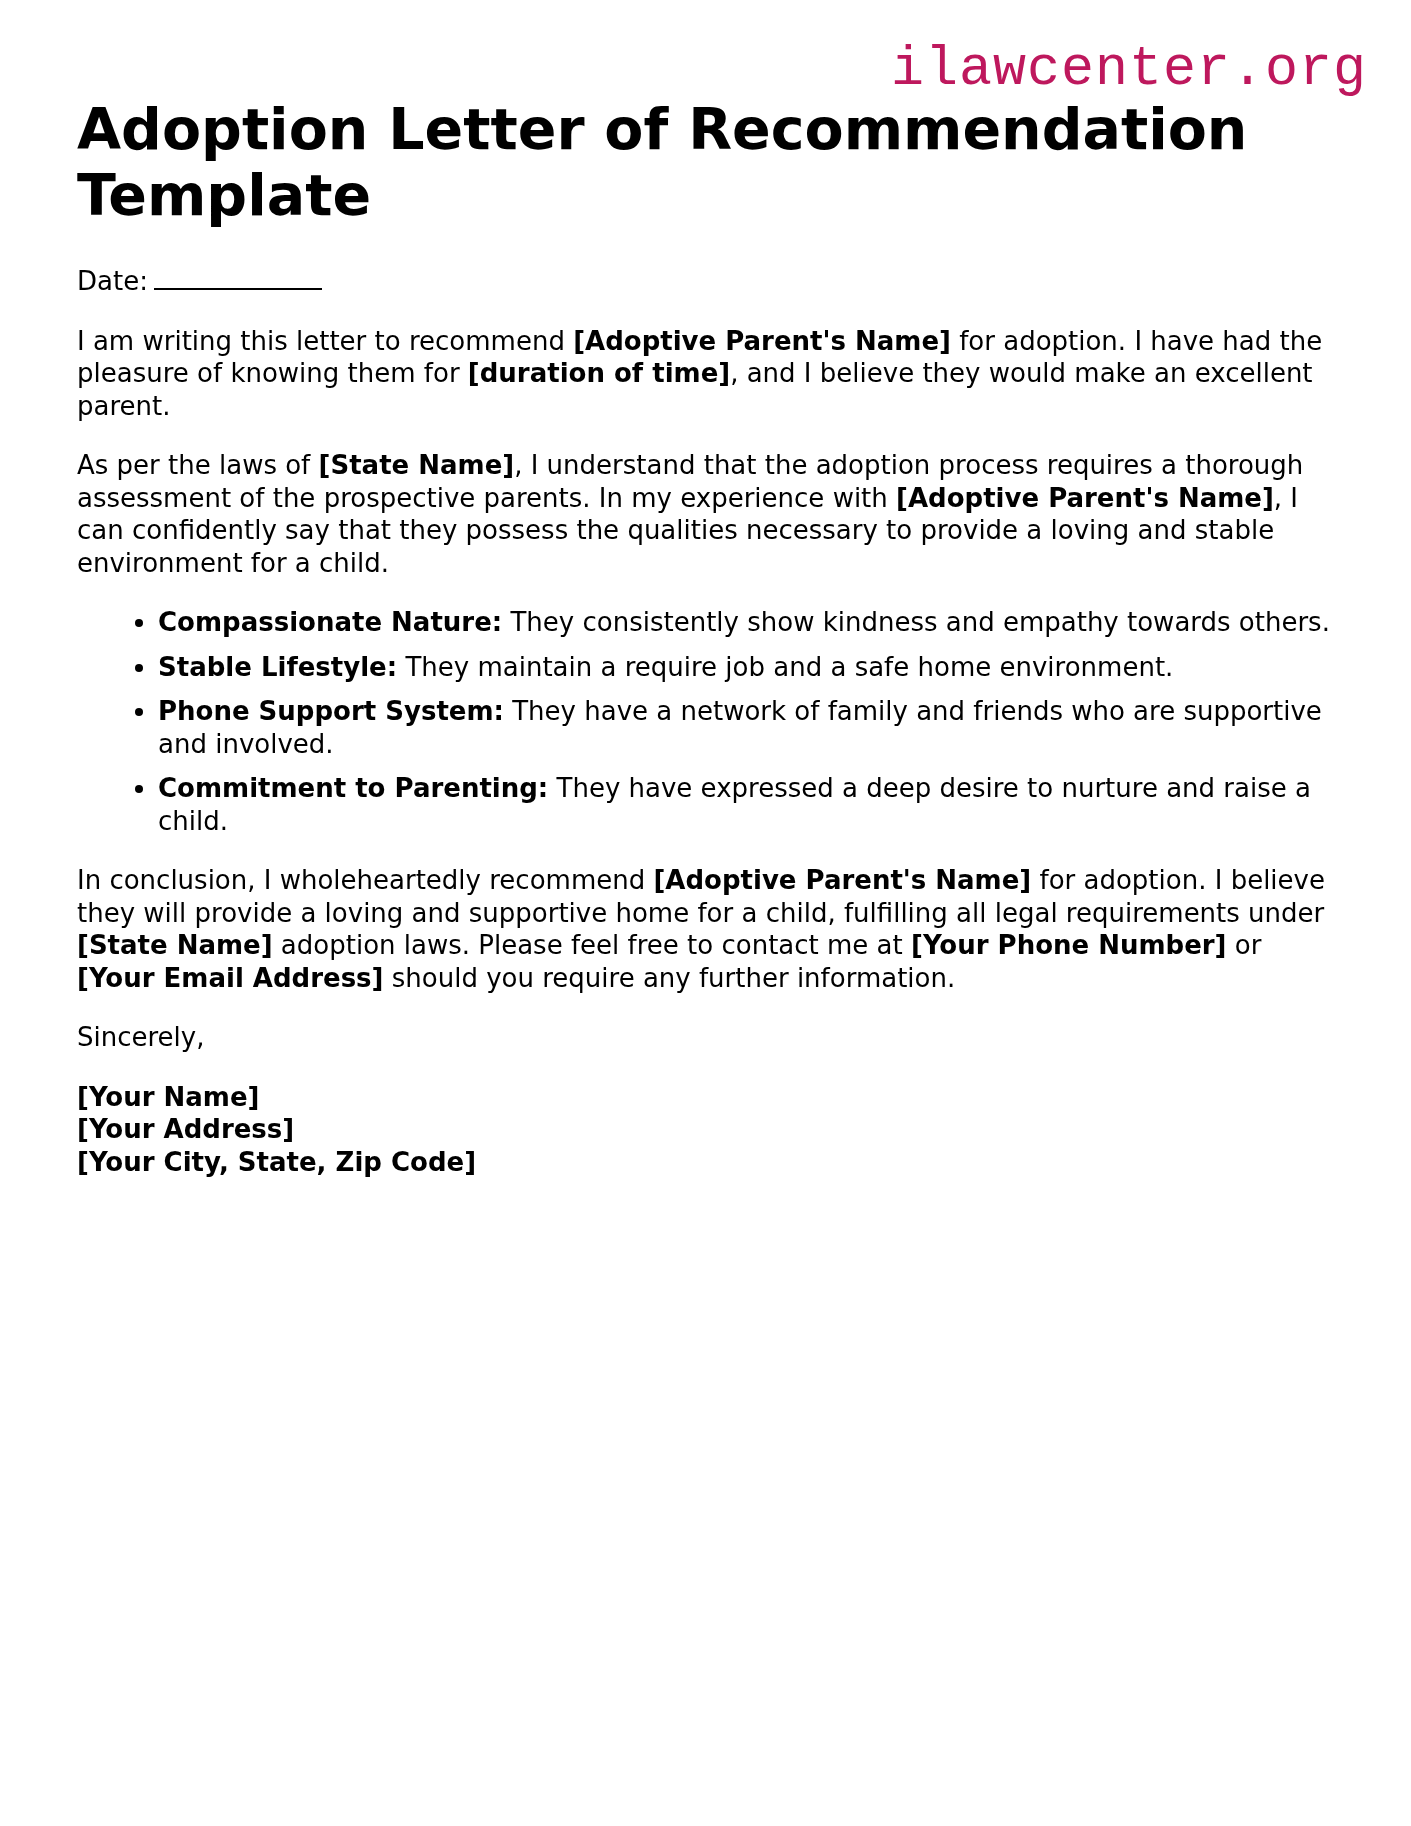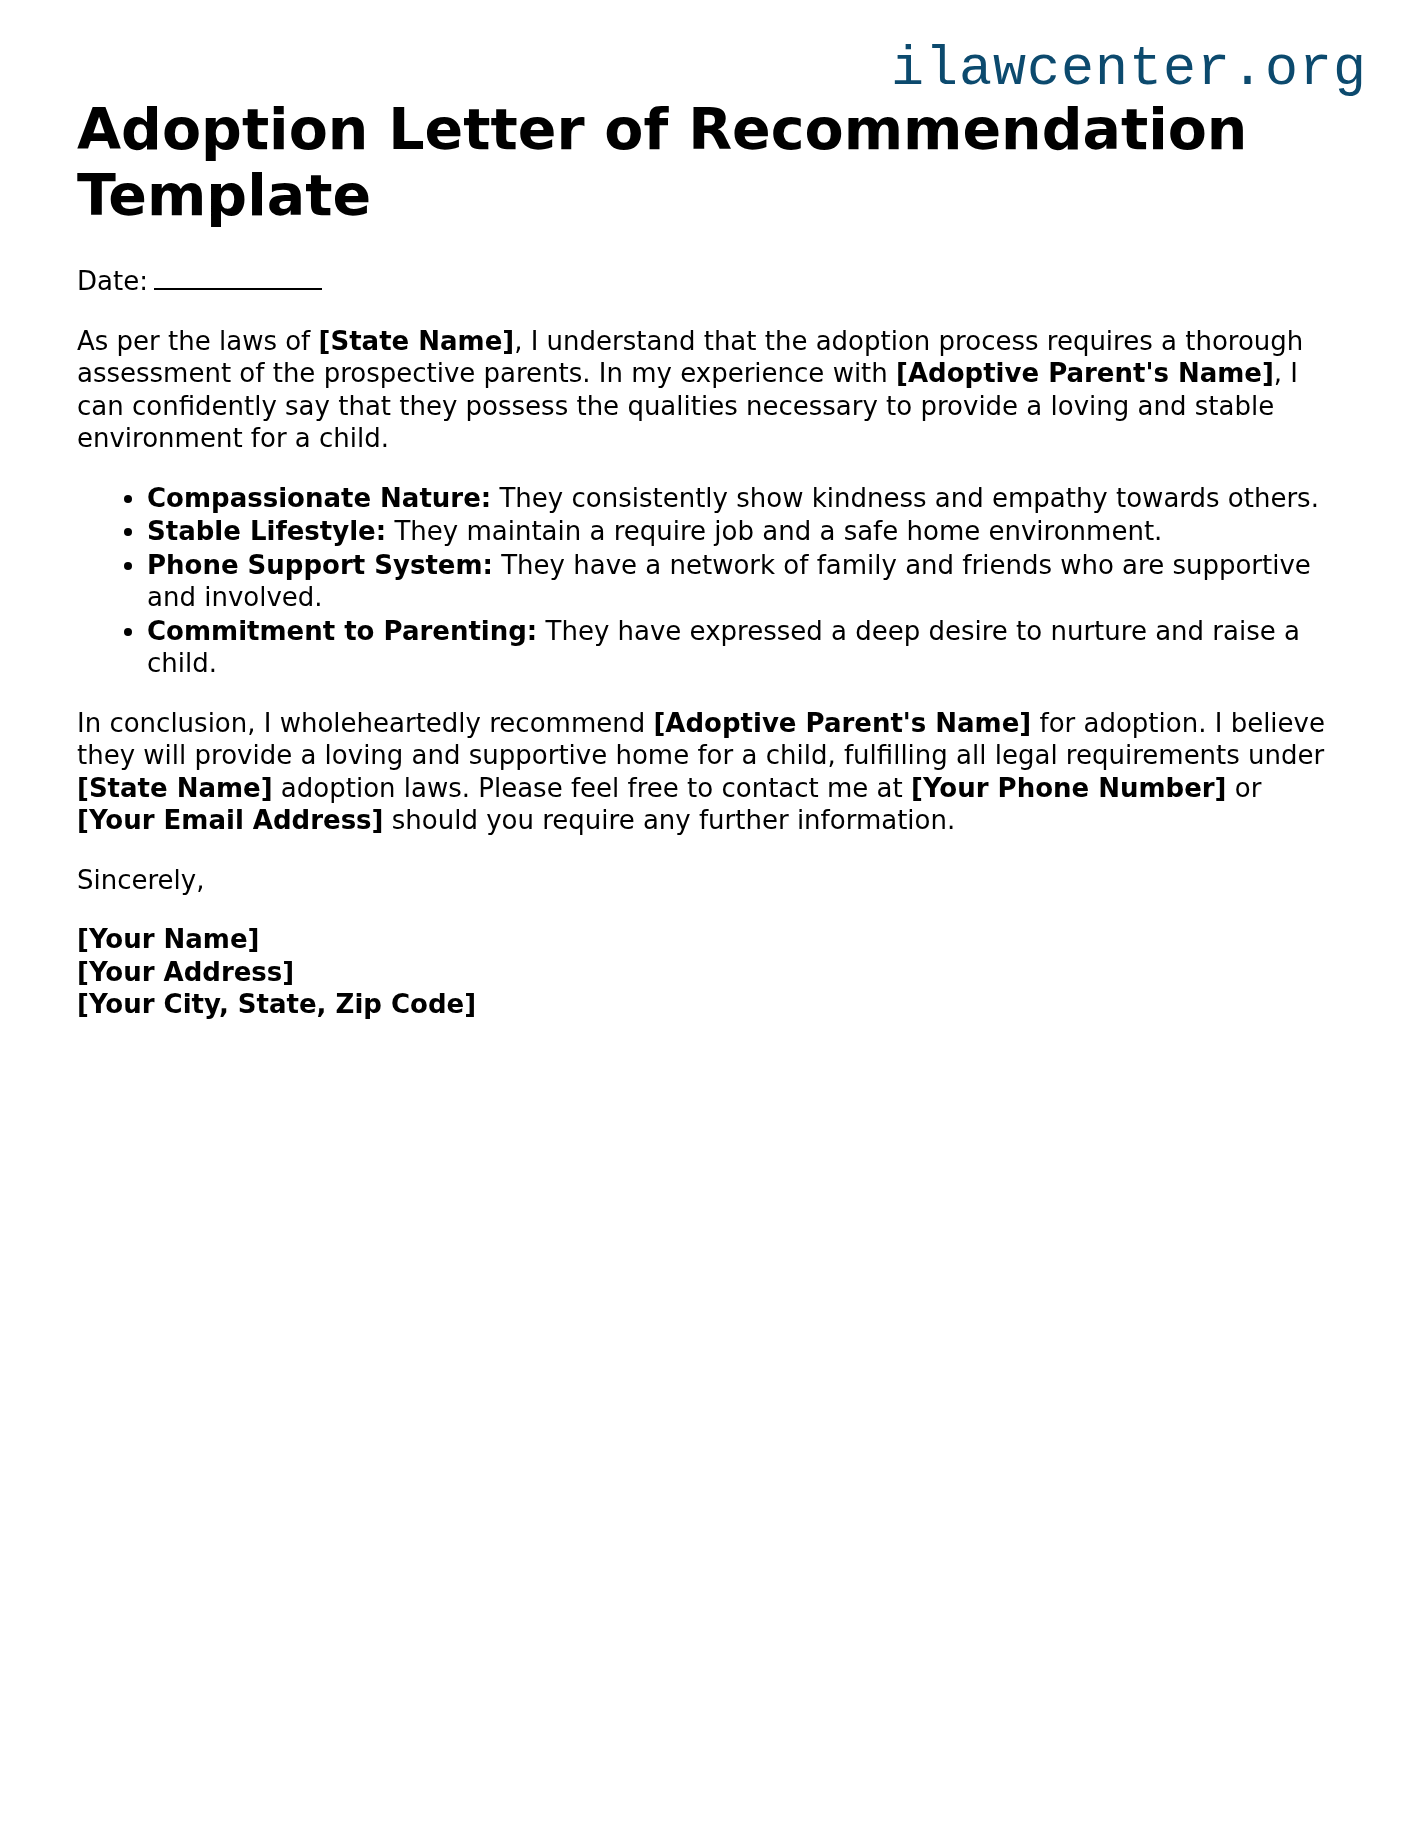--- a/index.html
+++ b/index.html
@@ -14,21 +14,21 @@
       overflow: hidden;
       font-family: "DejaVu Sans", sans-serif;
       color: #000000;
     }
     .watermark {
       position: absolute;
       top: 42px;
       right: 44px;
       font-family: "Liberation Mono", "DejaVu Sans Mono", monospace;
       font-size: 55px;
-      color: #0c4a6e;
+      color: #be185d;
       letter-spacing: 1px;
       line-height: 1;
     }
     .page {
       position: absolute;
       left: 77px;
       top: 96px;
       width: 1270px;
     }
     h1 {
@@ -51,40 +51,43 @@
       vertical-align: baseline;
       margin-left: 6px;
     }
     b { font-weight: bold; }
     ul {
       margin: 0 0 27px 0;
       padding-left: 69px;
       font-size: 26px;
       line-height: 32.5px;
     }
-    ul li { margin: 1px; }
+    ul li { margin: 12px; }
     .sig {
       font-weight: bold;
       font-size: 26px;
       line-height: 32.5px;
     }
   </style>
 </head>
 <body>
 
 <div class="watermark">ilawcenter.org</div>
 
 <div class="page">
   <h1>Adoption Letter of Recommendation Template</h1>
 
   <p>
     <span>Date:</span><span class="date-line"></span>
   </p>
 
 
+  <p>
+    <span>I am writing this letter to recommend </span><b>[Adoptive Parent's Name]</b><span> for adoption. I have had the pleasure of knowing them for </span><b>[duration of time]</b><span>, and I believe they would make an excellent parent.</span>
+  </p>
 
   <p>
     <span>As per the laws of </span><b>[State Name]</b><span>, I understand that the adoption process requires a thorough assessment of the prospective parents. In my experience with </span><b>[Adoptive Parent's Name]</b><span>, I can confidently say that they possess the qualities necessary to provide a loving and stable environment for a child.</span>
   </p>
 
 
   <ul>
     <li><b>Compassionate Nature:</b><span> They consistently show kindness and empathy towards others.</span></li>
     <li><b>Stable Lifestyle:</b><span> They maintain a require job and a safe home environment.</span></li>
     <li><b>Phone Support System:</b><span> They have a network of family and friends who are supportive and involved.</span></li>

